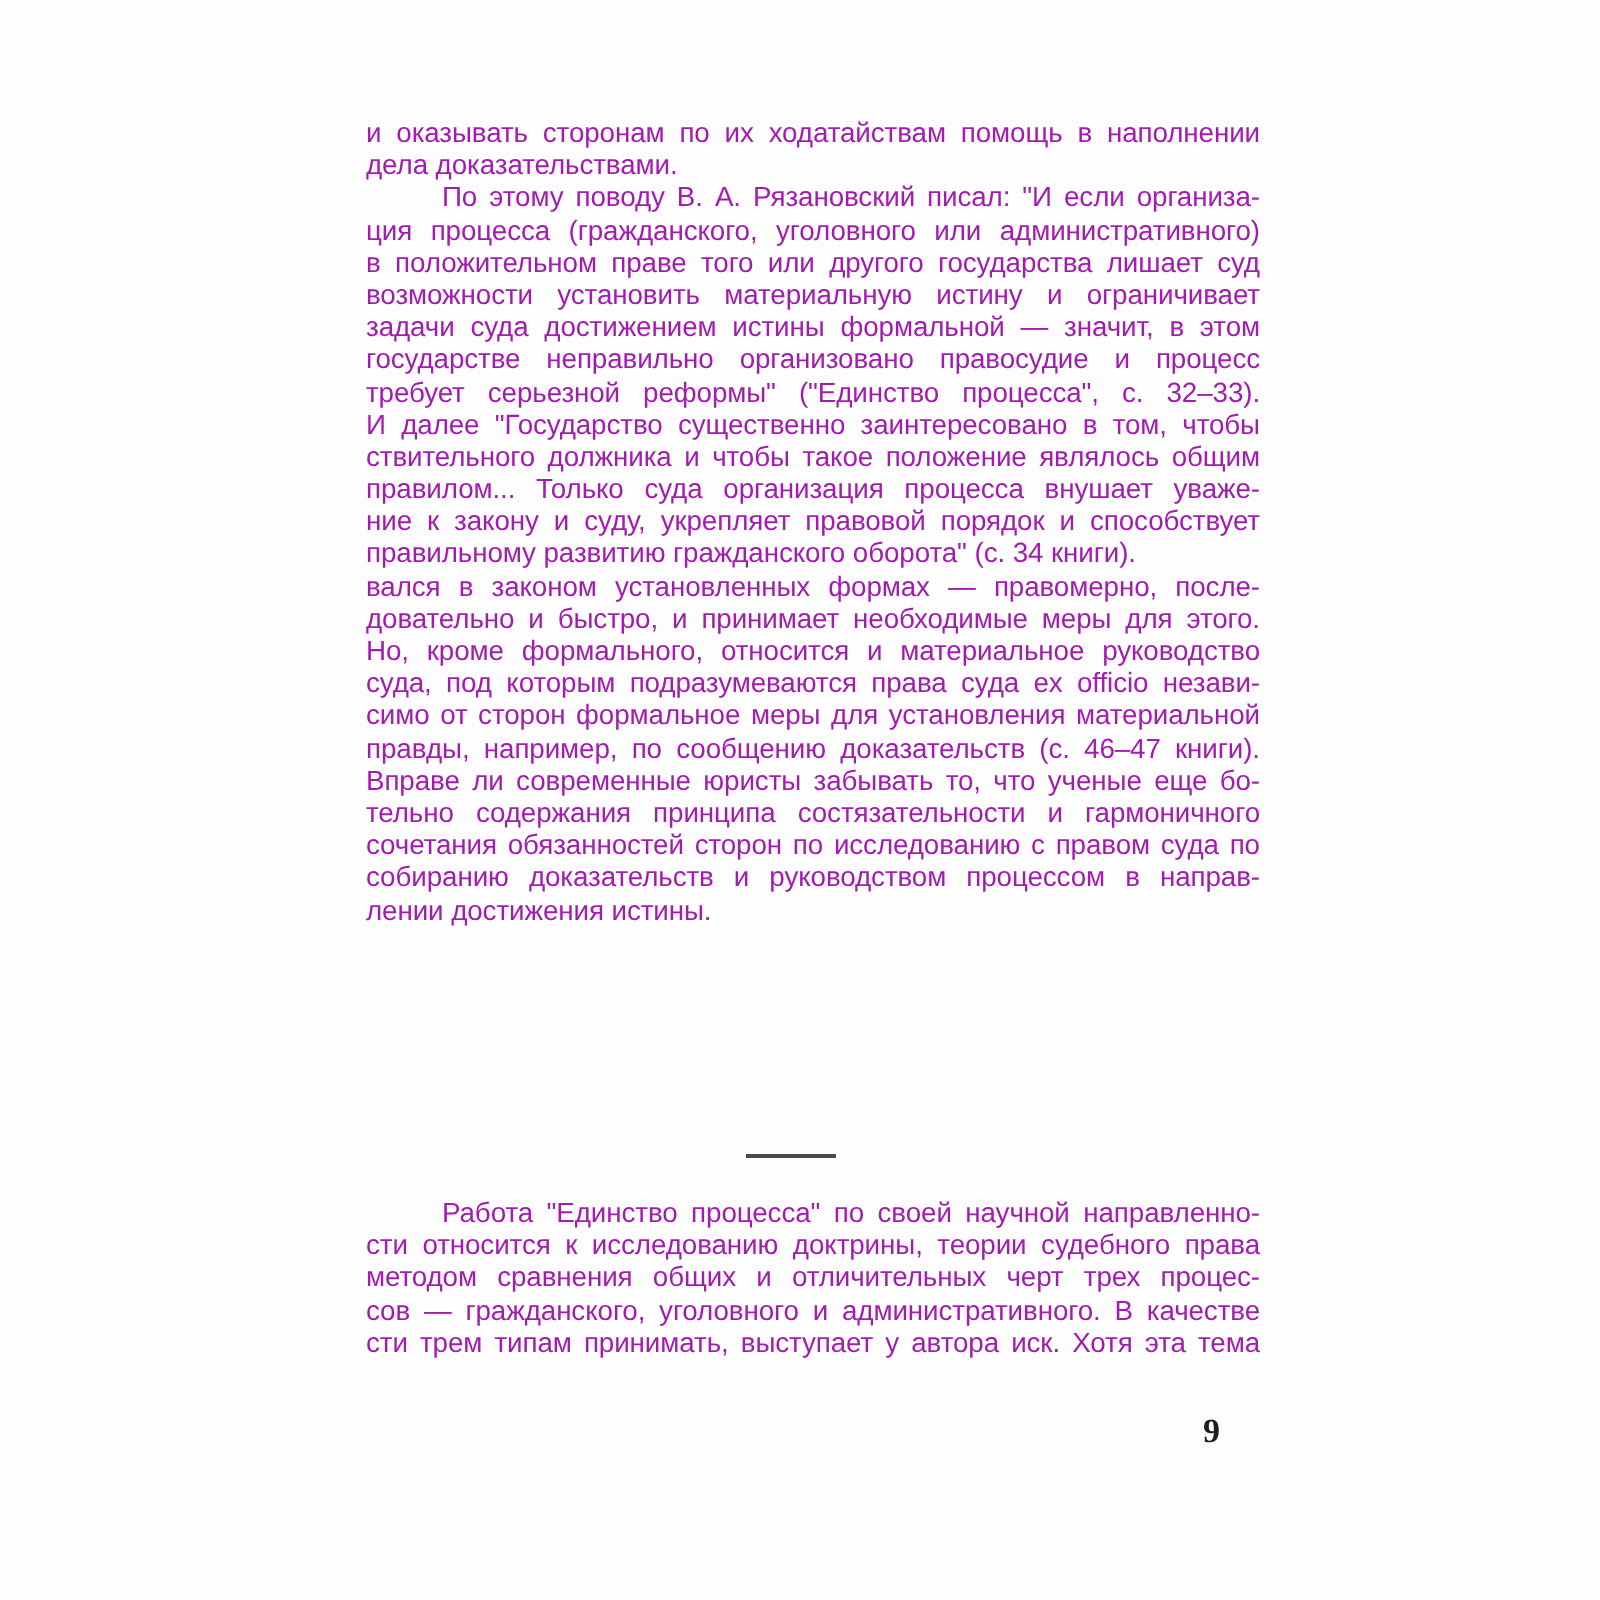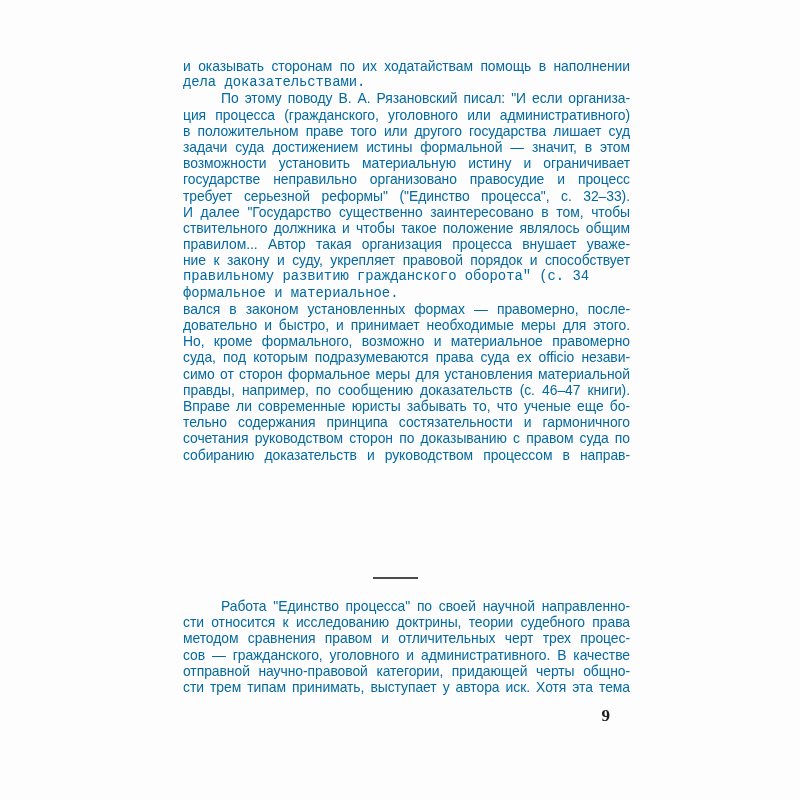--- a/index.html
+++ b/index.html
@@ -19,36 +19,35 @@
     height: 800px;
     background: #fdfdfd;
     overflow: hidden;
   }
   .text-col {
     position: absolute;
     left: 183px;
     width: 447px;
     font-size: 13.9px;
     line-height: 16.2px;
-    color: #0369a1;
+    color: #a21caf;
     letter-spacing: -0.05px;
   }
   .main-block  { top: 58px; }
   .after-block { top: 598px; }
   .paragraph { margin: 0; padding: 0; }
   .line {
     height: 16.2px;
     overflow: hidden;
     text-align: justify;
     text-align-last: justify;
   }
   .line.flush {
     text-align: left;
     text-align-last: left;
-    font-family: Liberation Mono, monospace;
   }
   .line.indent {
     text-indent: 38px;
   }
   .divider {
     position: absolute;
     left: 373px;
     top: 577px;
     width: 45px;
     height: 2px;
@@ -72,54 +71,53 @@
 <div class="page">
   <div class="text-col main-block">
       <div class="paragraph">
         <div class="line">и оказывать сторонам по их ходатайствам помощь в наполнении</div>
         <div class="line flush">дела доказательствами.</div>
       </div>
       <div class="paragraph">
         <div class="line indent">По этому поводу В. А. Рязановский писал: "И если организа-</div>
         <div class="line">ция процесса (гражданского, уголовного или административного)</div>
         <div class="line">в положительном праве того или другого государства лишает суд</div>
+        <div class="line">возможности установить материальную истину и ограничивает</div>
         <div class="line">задачи суда достижением истины формальной — значит, в этом</div>
-        <div class="line">возможности установить материальную истину и ограничивает</div>
         <div class="line">государстве неправильно организовано правосудие и процесс</div>
         <div class="line">требует серьезной реформы" ("Единство процесса", с. 32–33).</div>
         <div class="line">И далее "Государство существенно заинтересовано в том, чтобы</div>
         <div class="line">ствительного должника и чтобы такое положение являлось общим</div>
-        <div class="line">правилом... Автор такая организация процесса внушает уваже-</div>
+        <div class="line">правилом... Только суда организация процесса внушает уваже-</div>
         <div class="line">ние к закону и суду, укрепляет правовой порядок и способствует</div>
         <div class="line flush">правильному развитию гражданского оборота" (с. 34 книги).</div>
       </div>
       <div class="paragraph">
-        <div class="line flush">формальное и материальное.</div>
       </div>
       <div class="paragraph">
         <div class="line">вался в законом установленных формах — правомерно, после-</div>
         <div class="line">довательно и быстро, и принимает необходимые меры для этого.</div>
-        <div class="line">Но, кроме формального, возможно и материальное правомерно</div>
+        <div class="line">Но, кроме формального, относится и материальное руководство</div>
         <div class="line">суда, под которым подразумеваются права суда ex officio незави-</div>
         <div class="line">симо от сторон формальное меры для установления материальной</div>
         <div class="line">правды, например, по сообщению доказательств (с. 46–47 книги).</div>
         <div class="line">Вправе ли современные юристы забывать то, что ученые еще бо-</div>
         <div class="line">тельно содержания принципа состязательности и гармоничного</div>
-        <div class="line">сочетания руководством сторон по доказыванию с правом суда по</div>
+        <div class="line">сочетания обязанностей сторон по исследованию с правом суда по</div>
         <div class="line">собиранию доказательств и руководством процессом в направ-</div>
+        <div class="line flush">лении достижения истины.</div>
       </div>
     </div>
 
   <div class="divider"></div>
 
   <div class="text-col after-block">
       <div class="paragraph">
         <div class="line indent">Работа "Единство процесса" по своей научной направленно-</div>
         <div class="line">сти относится к исследованию доктрины, теории судебного права</div>
-        <div class="line">методом сравнения правом и отличительных черт трех процес-</div>
+        <div class="line">методом сравнения общих и отличительных черт трех процес-</div>
         <div class="line">сов — гражданского, уголовного и административного. В качестве</div>
-        <div class="line">отправной научно-правовой категории, придающей черты общно-</div>
         <div class="line">сти трем типам принимать, выступает у автора иск. Хотя эта тема</div>
       </div>
     </div>
 
   <div class="page-number">9</div>
 </div>
 
 </body></html>

